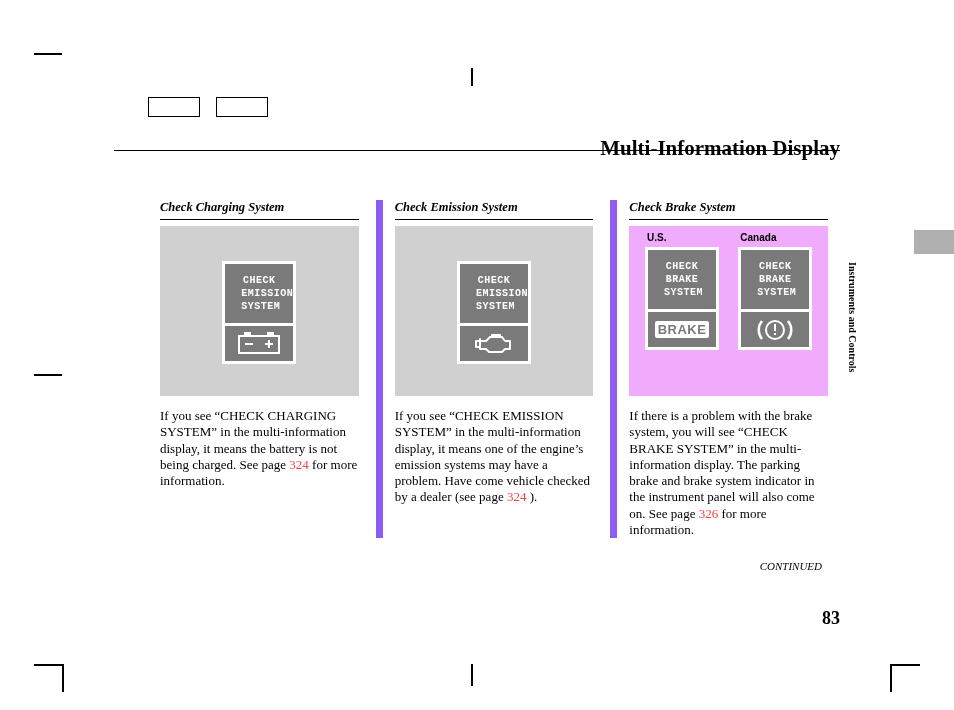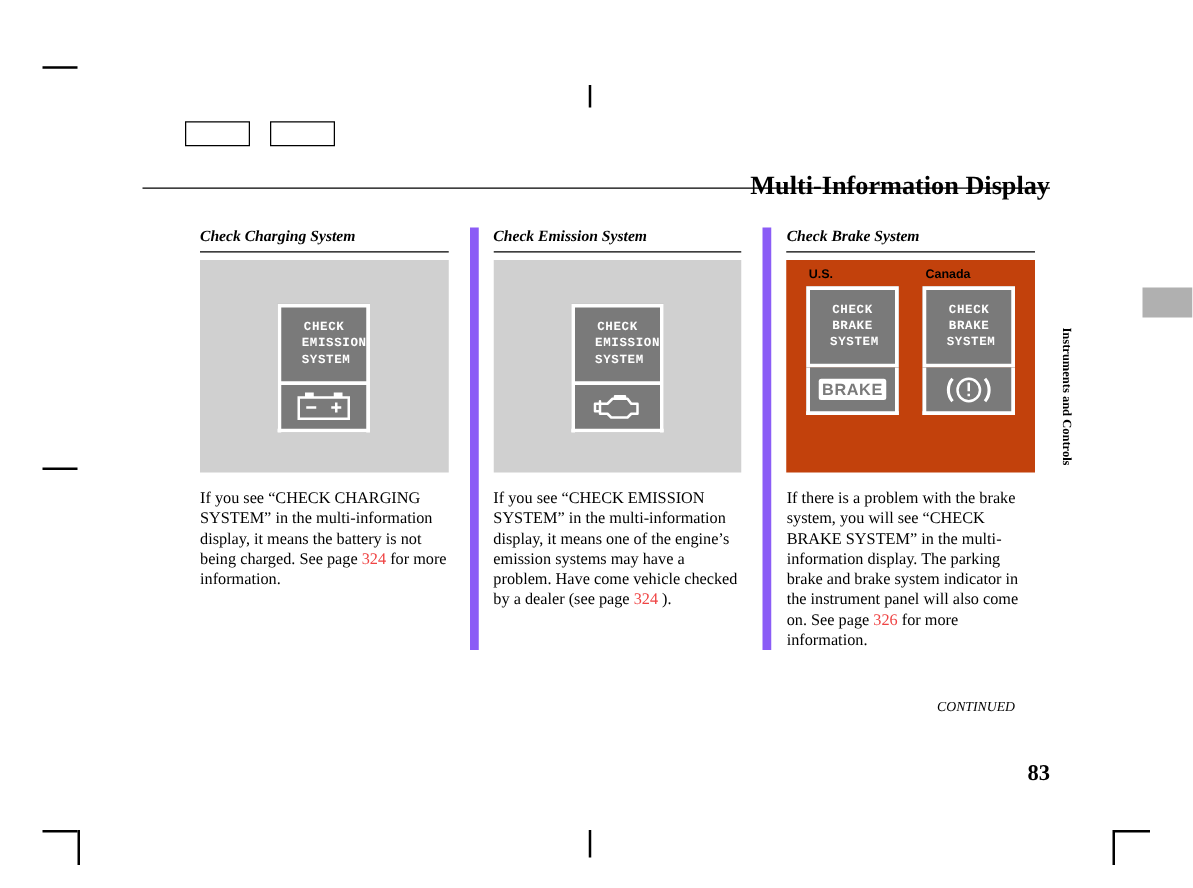--- a/index.html
+++ b/index.html
@@ -57,21 +57,21 @@
     top: 262px;
     right: 96px;
     writing-mode: vertical-rl;
     font-family: 'Times New Roman', serif;
     font-size: 10px;
     font-weight: bold;
   }
   
   .columns {
     position: absolute;
-    top: 182px;
+    top: 200px;
     left: 148px;
     right: 114px;
     display: flex;
     gap: 5px;
     justify-content: center;
   }
   .col {
     flex: 1;
     padding: 0 12px;
     position: relative;
@@ -92,21 +92,21 @@
   .display-box {
     background: #d0d0d0;
     padding: 10px 8px 8px 8px;
     display: flex;
     flex-direction: column;
     align-items: center;
     height: 170px;
     justify-content: center;
   }
   .display-row {
-    background: #c2410c;
+    background: #f0abfc;
     padding: 6px 6px 8px 6px;
     display: flex;
     justify-content: space-around;
     height: 170px;
   }
   .variant { display:flex; flex-direction:column; align-items:center; }
   .variant-label {
     font-family: Arial, sans-serif;
     font-weight: bold;
     font-size: 10px;
@@ -159,21 +159,21 @@
   .body-text {
     font-family: 'Times New Roman', serif;
     font-size: 13px;
     line-height: 1.25;
     margin-top: 12px;
   }
   .page-link { color: #ef4444; }
   .continued {
     position: absolute;
     top: 560px;
-    right: 142px;
+    right: 132px;
     font-family: 'Times New Roman', serif;
     font-style: italic;
     font-size: 11px;
   }
   .page-num {
     position: absolute;
     top: 608px;
     right: 114px;
     font-family: 'Times New Roman', serif;
     font-weight: bold;

